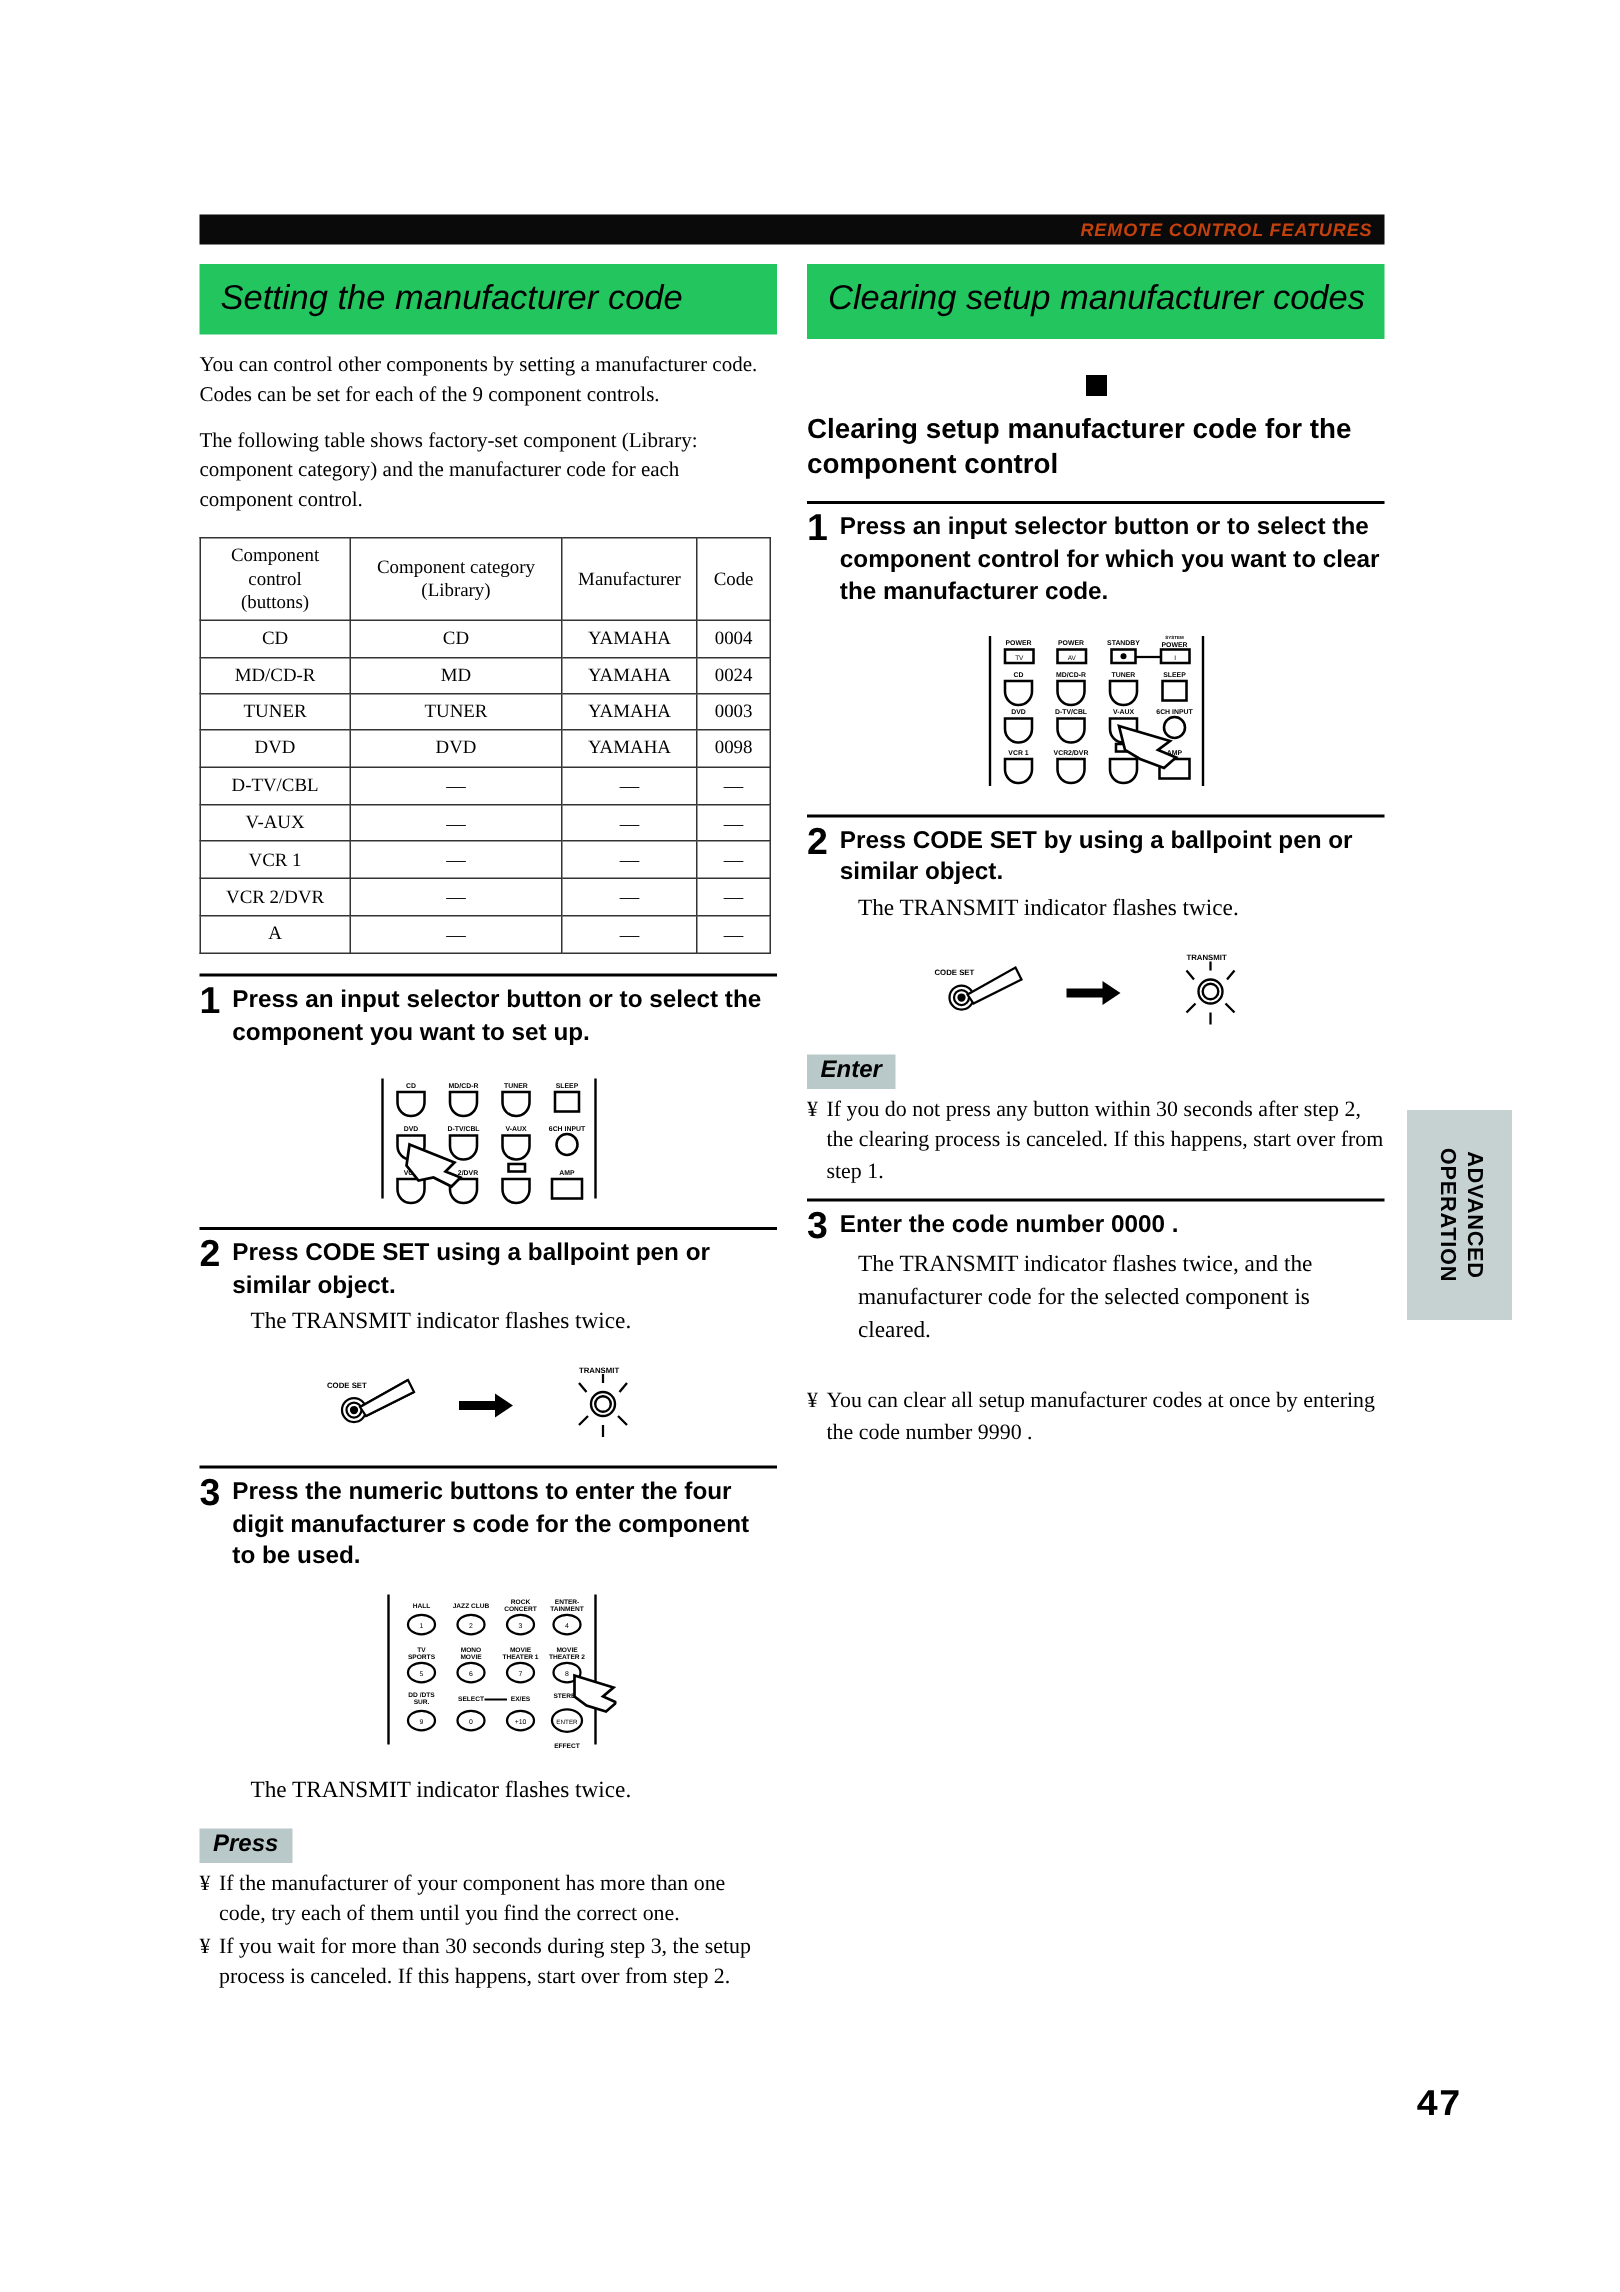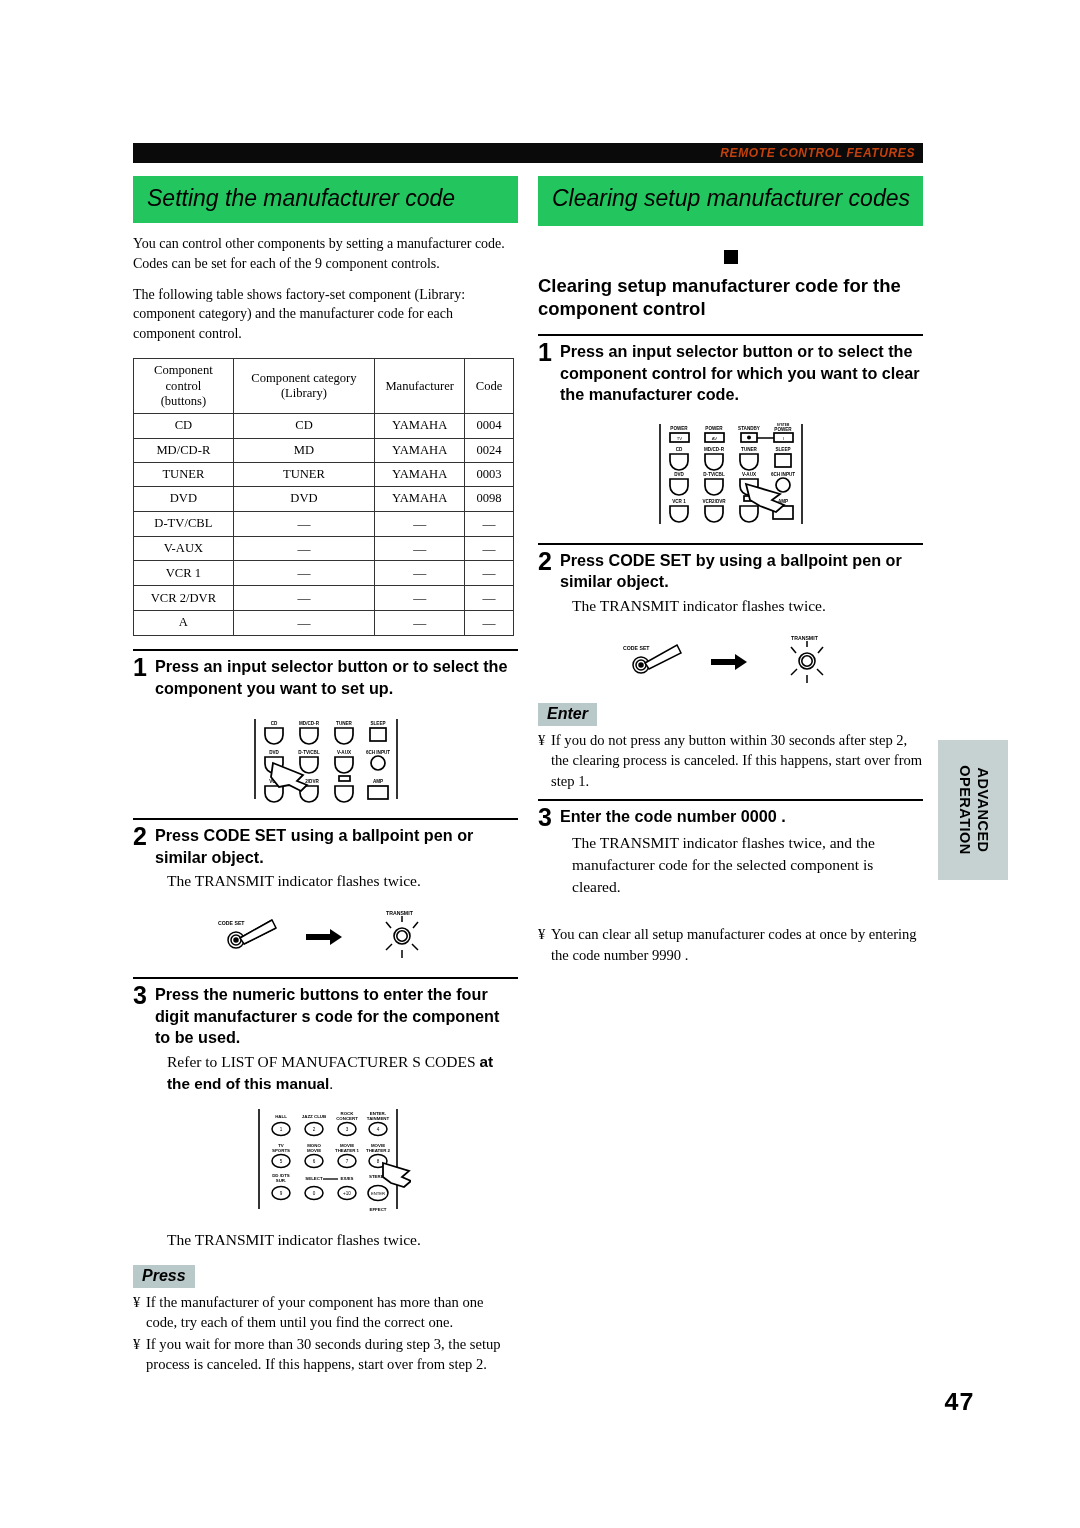--- a/index.html
+++ b/index.html
@@ -329,23 +329,20 @@
         </svg>
       </div>
     </div>
 
     
     <div class="step">
       <div class="rule"></div>
       <div class="step-row">
         <span class="step-num">3</span>
         <span class="step-title">Press the numeric buttons to enter the four digit manufacturer s code for the component to be used.</span>
-      </div>
-      <div class="step-sub mix">
-        <span>Refer to  LIST OF MANUFACTURER S CODES </span><b>at the end of this manual</b><span>.</span>
       </div>
       <div class="diagram" style="margin-top:10px;">
         <svg width="170" height="112" viewBox="0 0 170 112">
           <g stroke="#000" fill="none" stroke-width="1.6">
             <path d="M18 4 L18 104"></path>
               <path d="M156 4 L156 104"></path>
           </g>
           <g font-family="Liberation Sans, sans-serif" font-size="4.4" font-weight="bold" text-anchor="middle" fill="#000">
             <text x="40" y="13">HALL</text>
             <text x="73" y="13">JAZZ CLUB</text>

